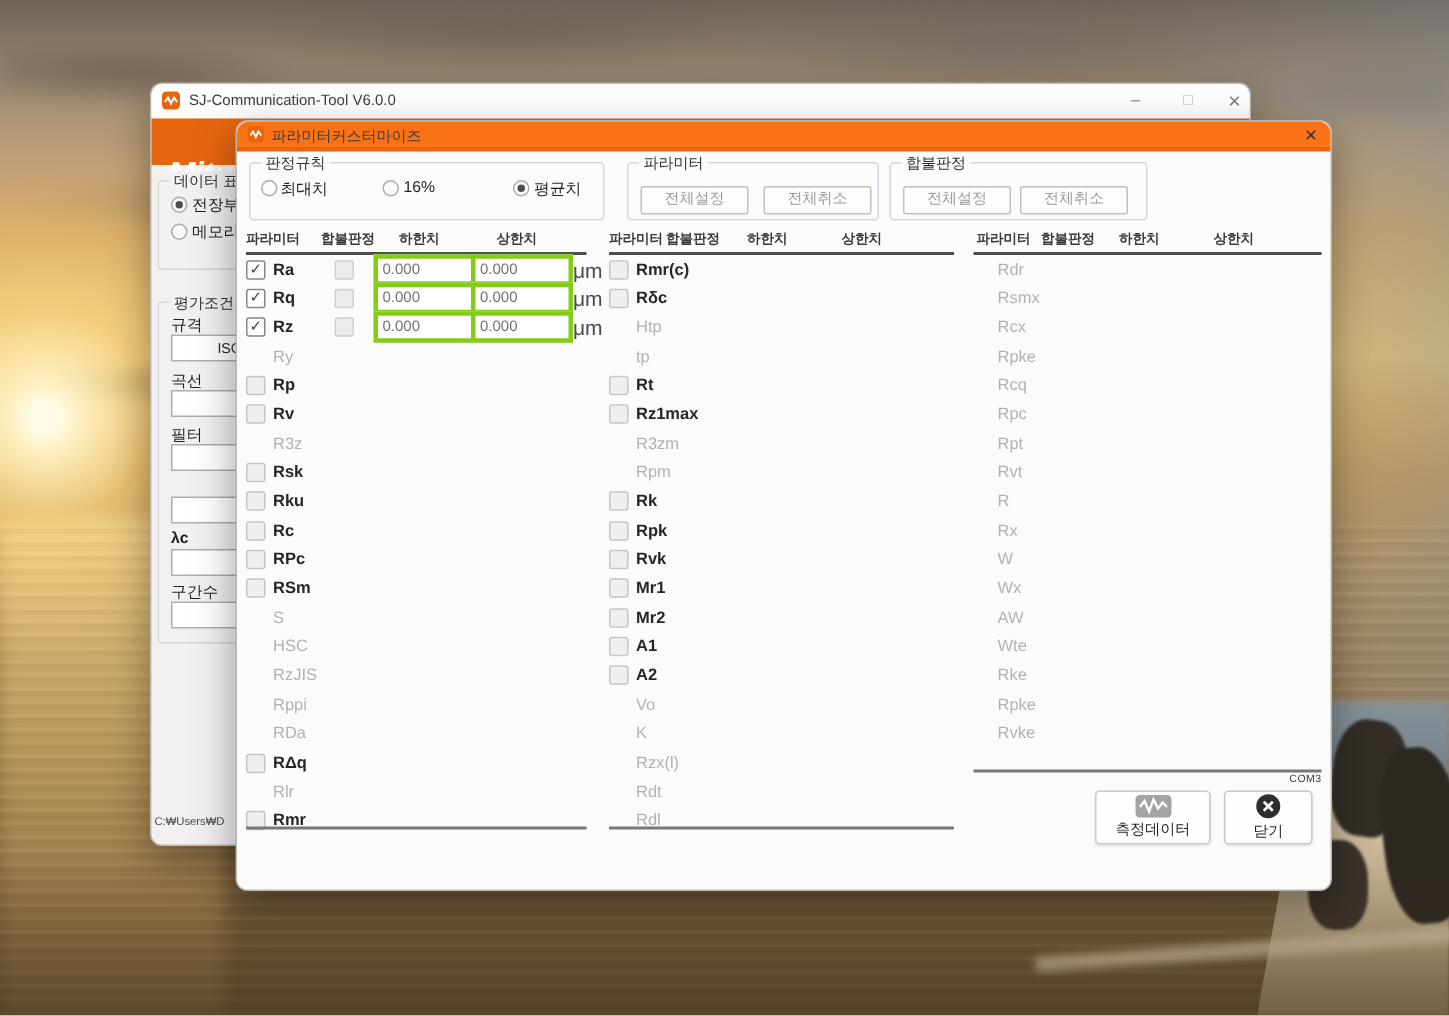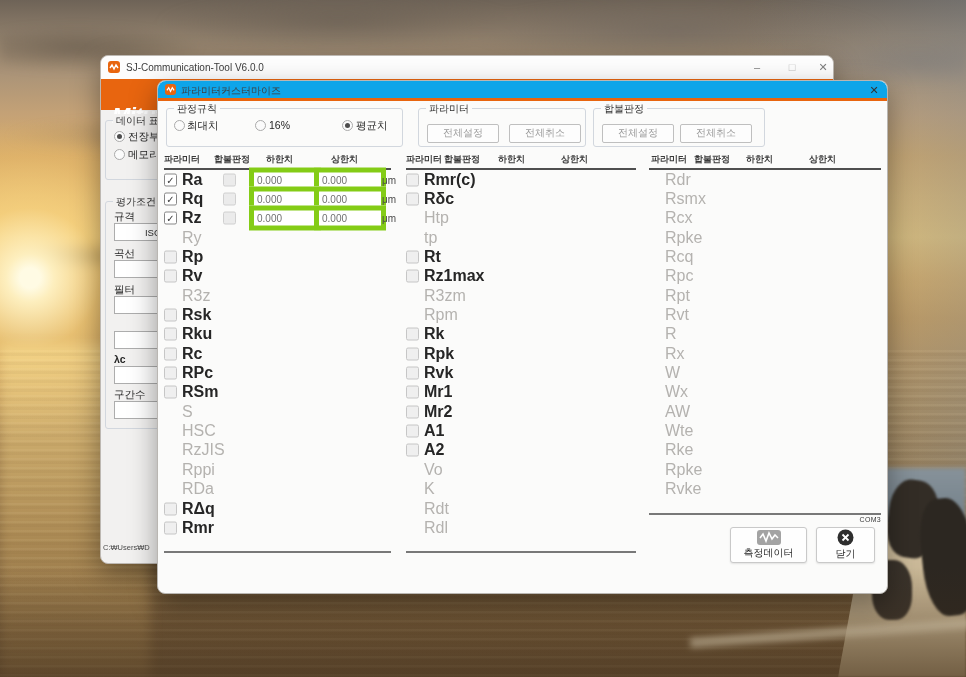--- a/index.html
+++ b/index.html
@@ -62,21 +62,21 @@
   #grp-eval{left:4px;top:145px;width:150px;height:226px;}
   .radio{position:absolute;width:11px;height:11px;border:1px solid #aaa;border-radius:50%;background:#fbfbfb;box-sizing:border-box;}
   .radio.on::after{content:"";position:absolute;inset:2px;background:#4c4c4c;border-radius:50%;}
   .rlabel{position:absolute;font-size:10.5px;color:#1f1f1f;white-space:nowrap;}
   .flabel{position:absolute;left:8px;font-size:10.5px;color:#1f1f1f;white-space:nowrap;}
   .ffield{position:absolute;left:8px;width:100px;height:16px;background:#fff;border:1px solid #adadad;font-size:9.5px;color:#2e2e2e;text-align:center;padding:0;box-sizing:content-box;font-family:inherit;}
   .statuspath{position:absolute;left:2px;top:487px;font-size:7.5px;color:#4a4a4a;}
 
   
   #dialog{left:157px;top:80px;width:729px;height:512px;background:#fbfbfa;border:1px solid #b9b6b2;}
-  #dialog .titlebar{height:17px;background:#0ea5e9;}
+  #dialog .titlebar{height:17px;background:#f97316;}
   #dialog .appicon{left:7px;top:3px;width:11px;height:11px;}
   #dialog .tb-title{left:23px;top:3px;}
   #dialog .orange-line{top:17px;height:3px;}
   #dialog .tb-ctrl{right:5px;top:3px;color:#333;}
   #dialog .glabel{background:#fbfbfa;}
   #grp-rule{left:8px;top:27px;width:235px;height:37px;}
   #grp-param{left:260px;top:27px;width:166px;height:37px;}
   #grp-judge{left:435px;top:27px;width:170px;height:37px;}
   .gbtn{position:absolute;top:15px;height:17px;width:70px;background:#fdfdfd;border:1px solid #bfbfbf;border-radius:2px;color:#9b9b9b;font-size:10px;text-align:center;line-height:16px;}
   .colhead{position:absolute;top:72px;height:14px;}
@@ -85,26 +85,26 @@
   #head2{left:248px;width:230px;} #head2 span:nth-child(1){left:0;} #head2 span:nth-child(2){left:38px;} #head2 span:nth-child(3){left:92px;} #head2 span:nth-child(4){left:155px;}
   #head3{left:491px;width:232px;} #head3 span:nth-child(1){left:2px;} #head3 span:nth-child(2){left:45px;} #head3 span:nth-child(3){left:97px;} #head3 span:nth-child(4){left:160px;}
   .topline{position:absolute;top:87px;height:2px;background:#4f4f4f;}
   #tl1{left:6px;width:227px;} #tl2{left:248px;width:230px;} #tl3{left:491px;width:232px;}
   .rows{position:absolute;top:89px;}
   #rows1{left:6px;width:227px;} #rows2{left:248px;width:230px;} #rows3{left:491px;width:232px;}
   .prow{position:relative;height:19.35px;}
   .cb{position:absolute;left:0;top:50%;transform:translateY(-50%);width:11px;height:11px;border:1px solid #c6c6c6;background:#efefef;border-radius:2px;font-size:10px;line-height:11px;text-align:center;color:#3c3c3c;}
   .cb.cb-on{background:#fff;border-color:#878787;font-weight:700;}
   .cb.jcb{left:59px;background:#ebebeb;border-color:#d0d0d0;}
-  .plabel{position:absolute;left:18px;top:50%;transform:translateY(-50%);font-size:16px;font-weight:700;color:#262626;white-space:nowrap;}
+  .plabel{position:absolute;left:18px;top:50%;transform:translateY(-50%);font-size:11px;font-weight:700;color:#262626;white-space:nowrap;}
   .plabel.dim{font-weight:400;color:#b4b2af;}
   #rows3 .plabel{left:16px;}
-  .limit{position:absolute;top:50%;transform:translateY(-50%);width:56px;height:13px;border:5px solid #84cc16;background:#fff;font-size:10px;color:#707070;padding:1px 3px;font-family:inherit;}
+  .limit{position:absolute;top:50%;transform:translateY(-50%);width:56px;height:13px;border:3px solid #84cc16;background:#fff;font-size:10px;color:#707070;padding:1px 3px;font-family:inherit;}
   .limit.low{left:85px;} .limit.up{left:150px;}
-  .unit{position:absolute;left:218px;top:50%;transform:translateY(-50%);font-size:10px;color:#4a4a4a;}
+  .unit{position:absolute;left:218px;top:50%;transform:translateY(-50%);font-size:14px;color:#4a4a4a;}
   .botline{position:absolute;height:2px;background:#787878;}
   #bl1{left:6px;top:470px;width:227px;} #bl2{left:248px;top:470px;width:230px;} #bl3{left:491px;top:432px;width:232px;}
   .comlabel{position:absolute;left:491px;top:435px;width:232px;text-align:right;font-size:7px;color:#3a3a3a;letter-spacing:.3px;}
   .bigbtn{position:absolute;top:446px;height:36px;background:#fefefe;border:1px solid #c9c9c9;border-radius:3px;box-shadow:0 1px 2px rgba(0,0,0,.10);display:flex;flex-direction:column;align-items:center;justify-content:center;gap:1px;font-size:10px;color:#1f1f1f;box-sizing:border-box;}
   #btn-measure{left:572px;width:77px;}
   #btn-close{left:658px;width:59px;}
   .wicon{width:24px;height:15px;background:#a3a3a3;border-radius:3px;position:relative;}
   .wicon svg{position:absolute;left:0;top:0;}
 </style>
 </head>
@@ -301,20 +301,23 @@
           <span class="plabel dim">Rppi</span>
         </div>
         <div class="prow">
           <span class="plabel dim">RDa</span>
         </div>
         <div class="prow">
           <span class="cb"></span>
           <span class="plabel">RΔq</span>
         </div>
         <div class="prow">
+          <span class="plabel dim">Rlr</span>
+        </div>
+        <div class="prow">
           <span class="cb"></span>
           <span class="plabel">Rmr</span>
         </div>
       </div>
     <div class="rows" id="rows2">
         <div class="prow">
           <span class="cb"></span>
           <span class="plabel">Rmr(c)</span>
         </div>
         <div class="prow">
@@ -367,20 +370,23 @@
         </div>
         <div class="prow">
           <span class="cb"></span>
           <span class="plabel">A2</span>
         </div>
         <div class="prow">
           <span class="plabel dim">Vo</span>
         </div>
         <div class="prow">
           <span class="plabel dim">K</span>
+        </div>
+        <div class="prow">
+          <span class="plabel dim">Rzx(l)</span>
         </div>
         <div class="prow">
           <span class="plabel dim">Rdt</span>
         </div>
         <div class="prow">
           <span class="plabel dim">Rdl</span>
         </div>
       </div>
     <div class="rows" id="rows3">
         <div class="prow">

